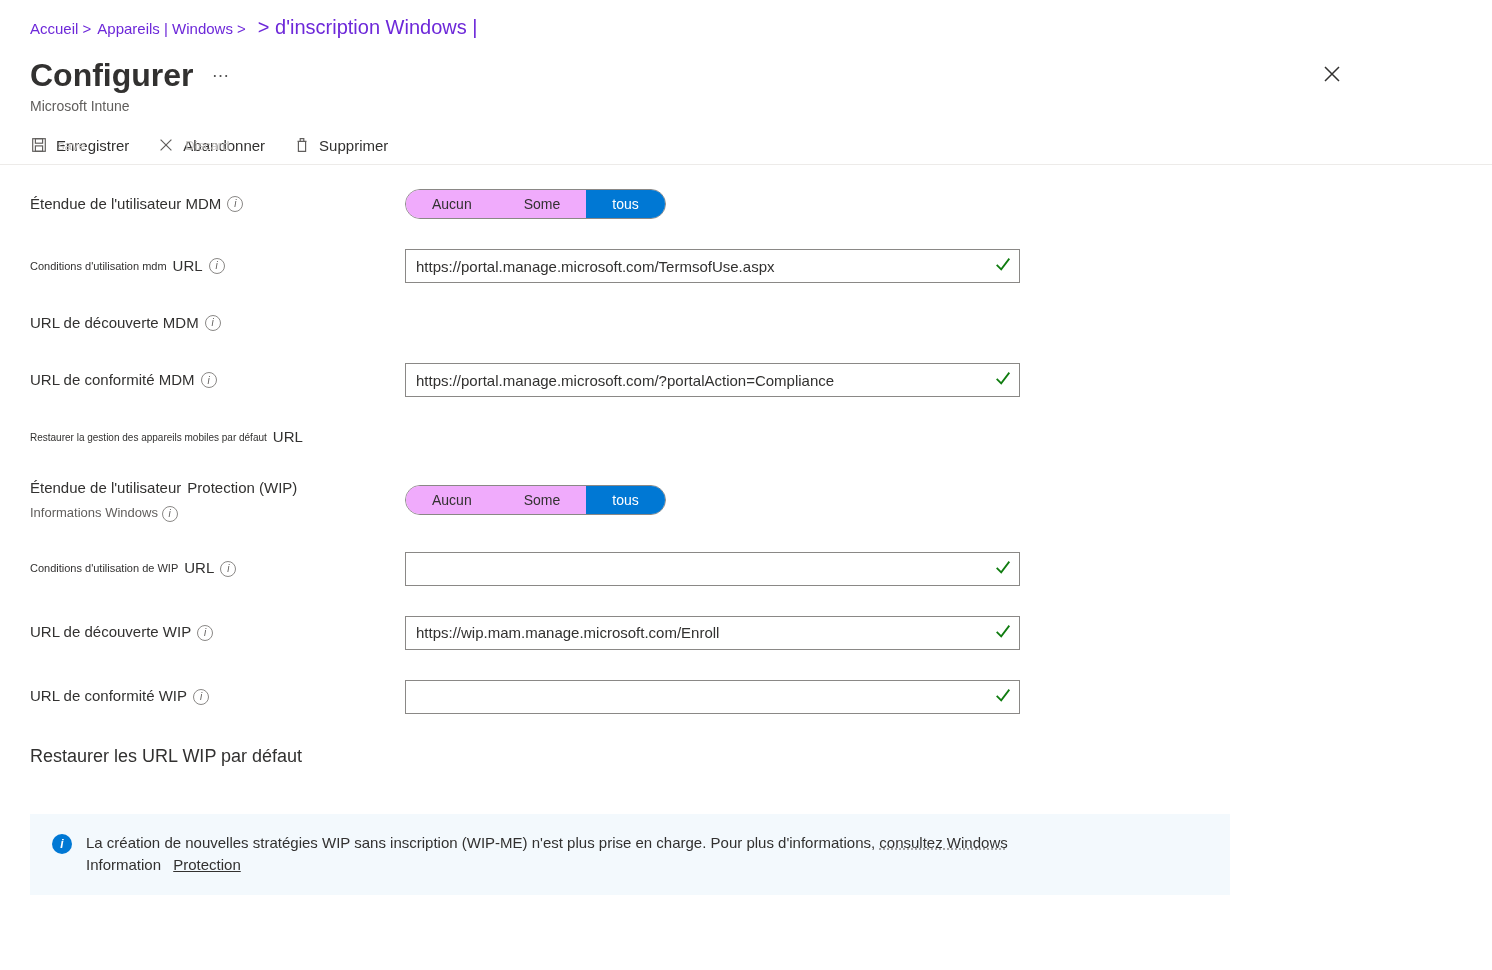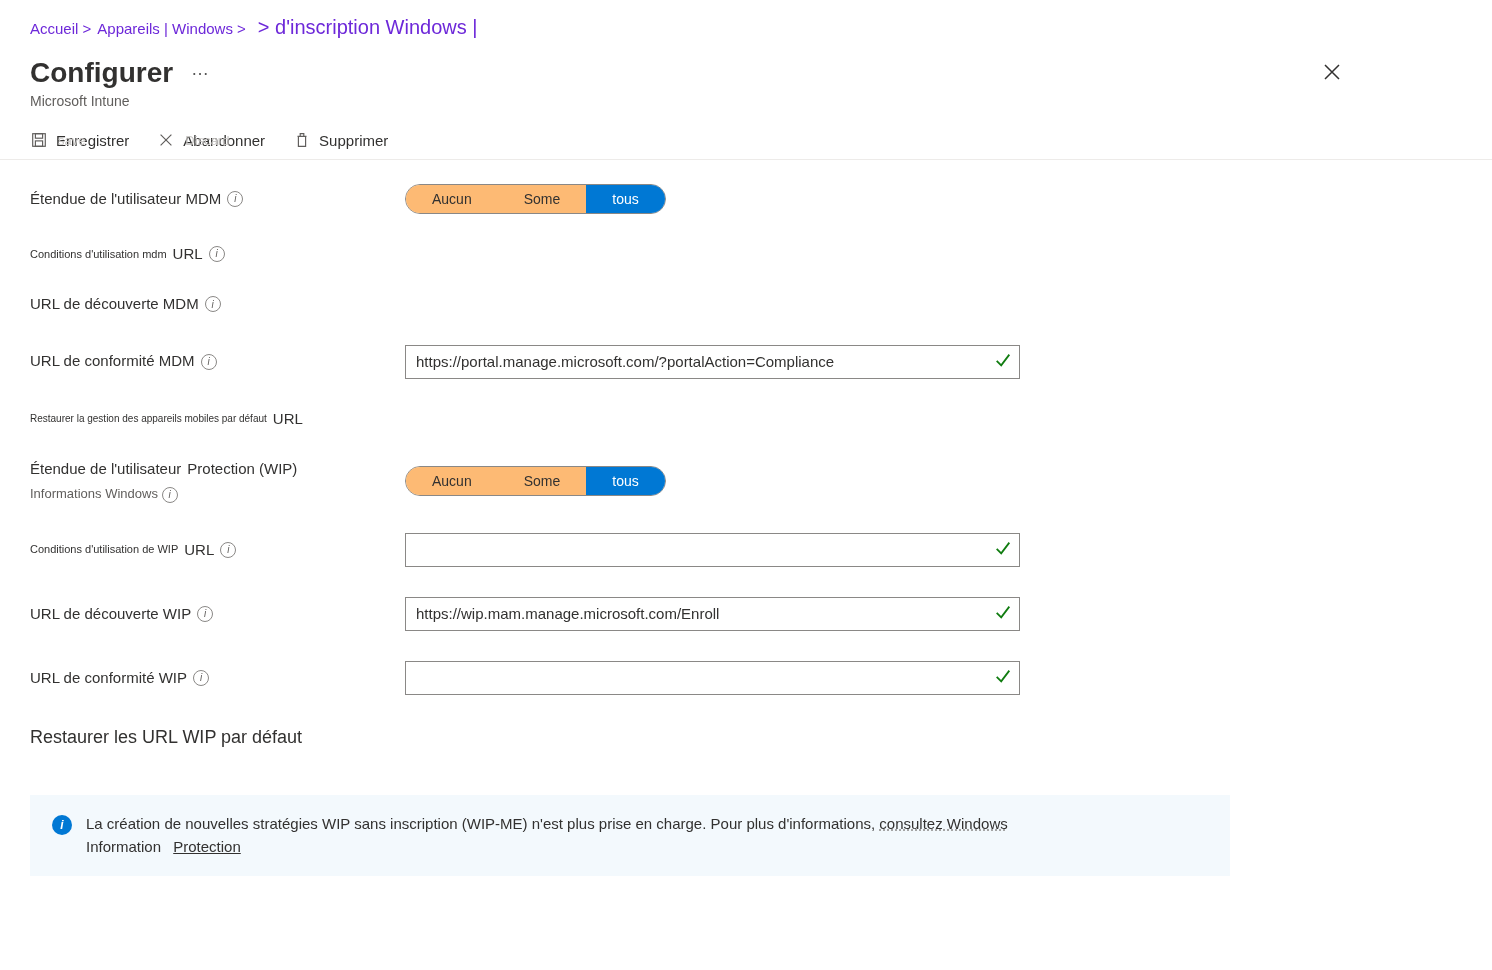--- a/index.html
+++ b/index.html
@@ -4,42 +4,42 @@
   <style>
     * { box-sizing: border-box; margin: 0; padding: 0; font-family: "Segoe UI", Arial, sans-serif; }
     body { background: #fff; color: #323130; width: 1492px; height: 970px; overflow: hidden; }
     .page { padding: 16px 30px; }
 
     .breadcrumb { font-size: 15px; color: #6d28d9; display: flex; flex-wrap: wrap; gap: 6px; align-items: baseline; }
     .breadcrumb .bc2 { font-size: 20px; font-weight: 400; margin-left: 6px; }
 
     .title-row { display: flex; align-items: center; justify-content: space-between; margin-top: 18px; }
     .title-left { display: flex; align-items: center; gap: 18px; }
-    h1 { font-size: 28px; font-weight: 600; }
+    h1 { font-size: 32px; font-weight: 600; }
     .dots { font-size: 18px; color: #555; margin-top: -8px; }
     .close-x svg { width: 20px; height: 20px; stroke: #323130; stroke-width: 1.5; }
     .close-x { background: none; border: none; cursor: pointer; margin-right: 120px; }
     .subtitle { font-size: 14px; color: #605e5c; margin-top: 4px; }
 
     .toolbar { display: flex; gap: 28px; margin-top: 22px; padding-bottom: 10px; align-items: center; }
     .tbtn { display: flex; align-items: center; gap: 8px; font-size: 15px; color: #323130; background: none; border: none; cursor: pointer; position: relative; }
     .tbtn svg { width: 18px; height: 18px; stroke: #605e5c; fill: none; stroke-width: 1.3; }
     .tbtn .ghost { position: absolute; left: 28px; top: 2px; color: #c8c6c4; font-size: 13px; pointer-events: none; }
     .divider { border: none; border-top: 1px solid #edebe9; margin: 0 -30px 24px -30px; }
 
     .form { display: flex; flex-direction: column; gap: 30px; max-width: 1000px; }
     .row { display: flex; align-items: center; }
     .label-col { width: 375px; font-size: 15px; color: #323130; display: flex; flex-wrap: wrap; align-items: center; gap: 6px; line-height: 1.35; }
     .label-col .small { font-size: 11px; }
     .label-col .sub { font-size: 13px; color: #605e5c; width: 100%; }
     .info-icon { display: inline-flex; width: 16px; height: 16px; border: 1px solid #8a8886; border-radius: 50%; align-items: center; justify-content: center; font-size: 10px; color: #605e5c; font-style: italic; }
     .control-col { flex: 1; }
 
     .seg { display: inline-flex; border: 1px solid #8a8886; border-radius: 20px; overflow: hidden; height: 30px; }
-    .seg button { border: none; background: #fdba74; padding: 0 26px; font-size: 14px; cursor: pointer; color: #323130; }
+    .seg button { border: none; background: #f0abfc; padding: 0 26px; font-size: 14px; cursor: pointer; color: #323130; }
     .seg button.active { background: #0078d4; color: #fff; }
 
     .field { position: relative; width: 615px; }
     .field input { width: 100%; height: 34px; border: 1px solid #8a8886; padding: 0 36px 0 10px; font-size: 15px; color: #323130; outline: none; }
     .check { position: absolute; right: 8px; top: 50%; transform: translateY(-50%); }
     .check svg { width: 18px; height: 18px; stroke: #107c10; stroke-width: 2; fill: none; }
 
     .linkish { font-size: 18px; color: #323130; }
 
     .banner { display: flex; gap: 14px; background: #f3f9fd; padding: 18px 22px; margin-top: 46px; max-width: 1200px; font-size: 15px; line-height: 1.5; }
@@ -114,20 +114,28 @@
           <button class="active">tous</button>
         </div>
       </div>
     </div>
 
     <div class="row">
       <div class="label-col">
         <span class="small">Conditions d'utilisation mdm</span>
         <span>URL</span>
         <span class="info-icon">i</span>
+      </div>
+      <div class="control-col">
+        <div class="field">
+          <input type="text" value="https://portal.manage.microsoft.com/TermsofUse.aspx" style="">
+          <span class="check"><svg viewBox="0 0 20 20">
+                <path d="M3 11 L8 16 L17 4"></path>
+              </svg></span>
+        </div>
       </div>
     </div>
 
     <div class="row">
       <div class="label-col">
         <span>URL de découverte MDM</span>
         <span class="info-icon">i</span>
       </div>
     </div>
 

